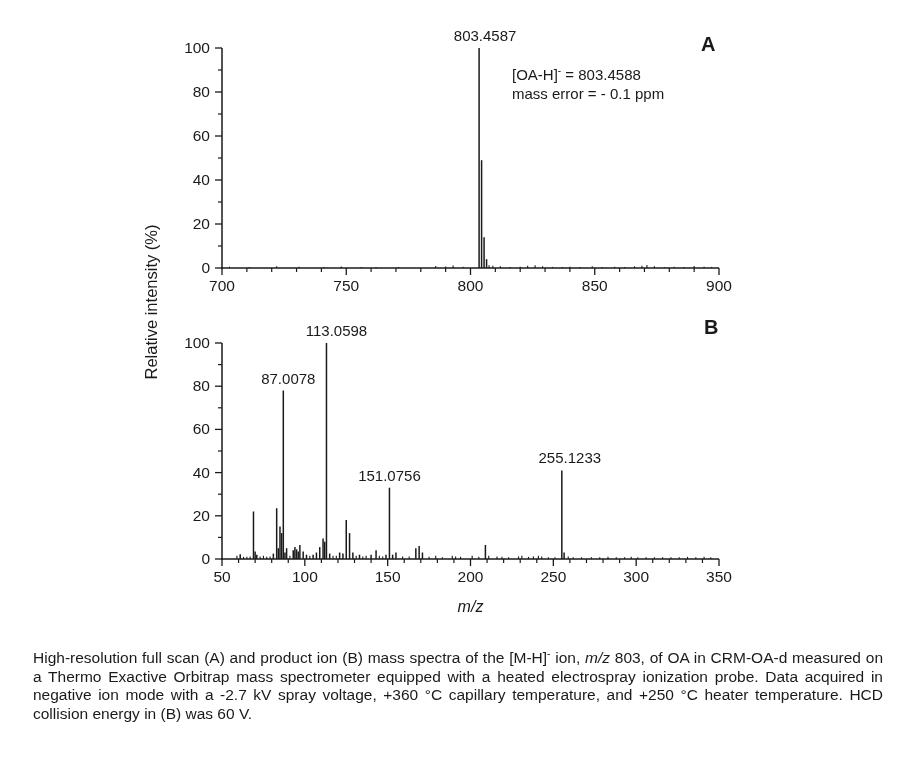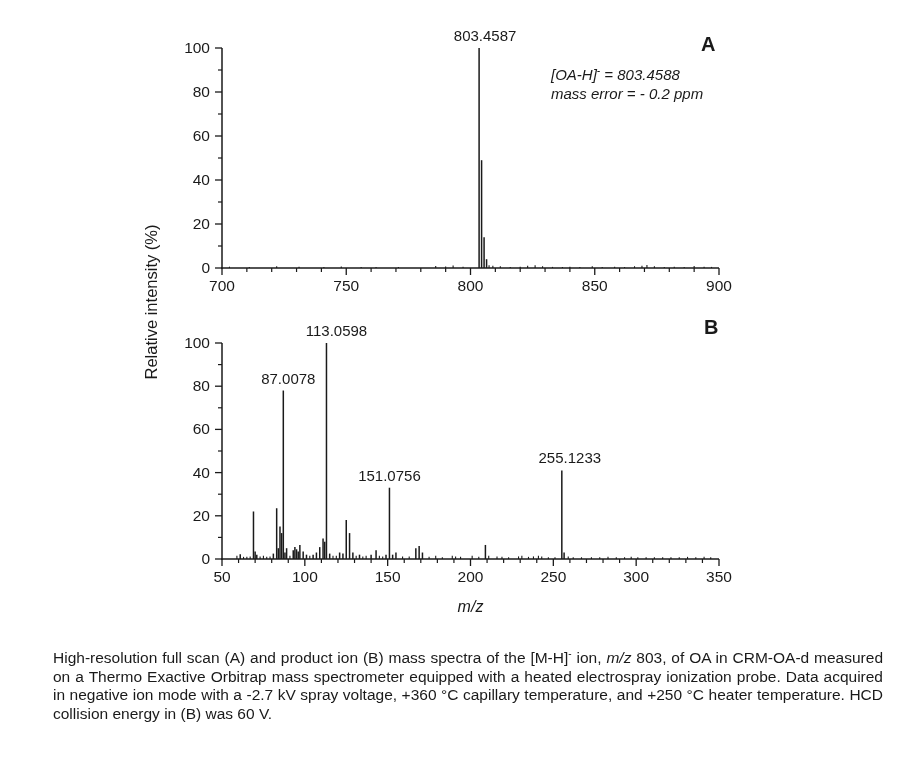--- a/index.html
+++ b/index.html
@@ -4,28 +4,28 @@
 <style>
   html,body{margin:0;padding:0;background:#ffffff;}
   .page{position:relative;width:911px;height:776px;background:#ffffff;
         font-family:"Liberation Sans",sans-serif;color:#1a1a1a;overflow:hidden;}
   svg{position:absolute;left:0;top:0;font-family:"Liberation Sans",sans-serif;}
   .ylabel{position:absolute;left:151px;top:302px;transform:translate(-50%,-50%) rotate(-90deg);
           white-space:nowrap;font-size:16.5px;}
   .panel-label{position:absolute;font-weight:bold;font-size:20px;}
   .panel-a{left:701px;top:33px;}
   .panel-b{left:704px;top:316px;}
-  .annotation{position:absolute;left:551px;top:66px;font-size:15px;line-height:18.5px;font-style:italic;}
+  .annotation{position:absolute;left:512px;top:66px;font-size:15px;line-height:18.5px;}
   .annotation sup,.cap-body sup{font-size:10px;line-height:0;}
   .xlabel{position:absolute;left:222px;top:598px;width:497px;text-align:center;
           font-size:16px;font-style:italic;}
   .caption{position:absolute;left:33px;top:649px;width:850px;display:flex;
            font-size:15.5px;line-height:18.6px;}
   .cap-label{flex:none;width:87px;font-weight:bold;}
-  .cap-body{flex:1;text-align:justify;margin-left:20px;}
+  .cap-body{flex:1;text-align:justify;}
 </style>
 </head>
 <body>
 
 <div class="page">
 
   <svg id="spectra" width="911" height="640">
       <line x1="222" y1="48" x2="222" y2="268.75" stroke="#1a1a1a" stroke-width="1.5"></line>
       <line x1="221.25" y1="268" x2="719" y2="268" stroke="#1a1a1a" stroke-width="1.5"></line>
       <line x1="222" y1="268" x2="215" y2="268" stroke="#1a1a1a" stroke-width="1.3"></line>
@@ -280,21 +280,21 @@
       <line x1="710.7166666666667" y1="559" x2="710.7166666666667" y2="557.272" stroke="#1a1a1a" stroke-width="1.1"></line>
     </svg>
 
   <div class="ylabel">Relative intensity (%)</div>
 
   <div class="panel-label panel-a">A</div>
   <div class="panel-label panel-b">B</div>
 
   <div class="annotation">
     <div><span>[OA-H]</span><sup>-</sup><span> = 803.4588</span></div>
-    <div>mass error = - 0.2 ppm</div>
+    <div>mass error = - 0.1 ppm</div>
   </div>
 
   <div class="xlabel">m/z</div>
 
   <div class="caption">
     <span class="cap-body"><span>High-resolution full scan (A) and product ion (B) mass spectra of the [M-H]</span><sup>-</sup><span> ion, </span><span style="font-style: italic;">m/z</span><span> 803, of OA in CRM-OA-d measured on a Thermo Exactive Orbitrap mass spectrometer equipped with a heated electrospray ionization probe. Data acquired in negative ion mode with a -2.7 kV spray voltage, +360 °C capillary temperature, and +250 °C heater temperature. HCD collision energy in (B) was 60 V.</span></span>
   </div>
 
 </div>
 

